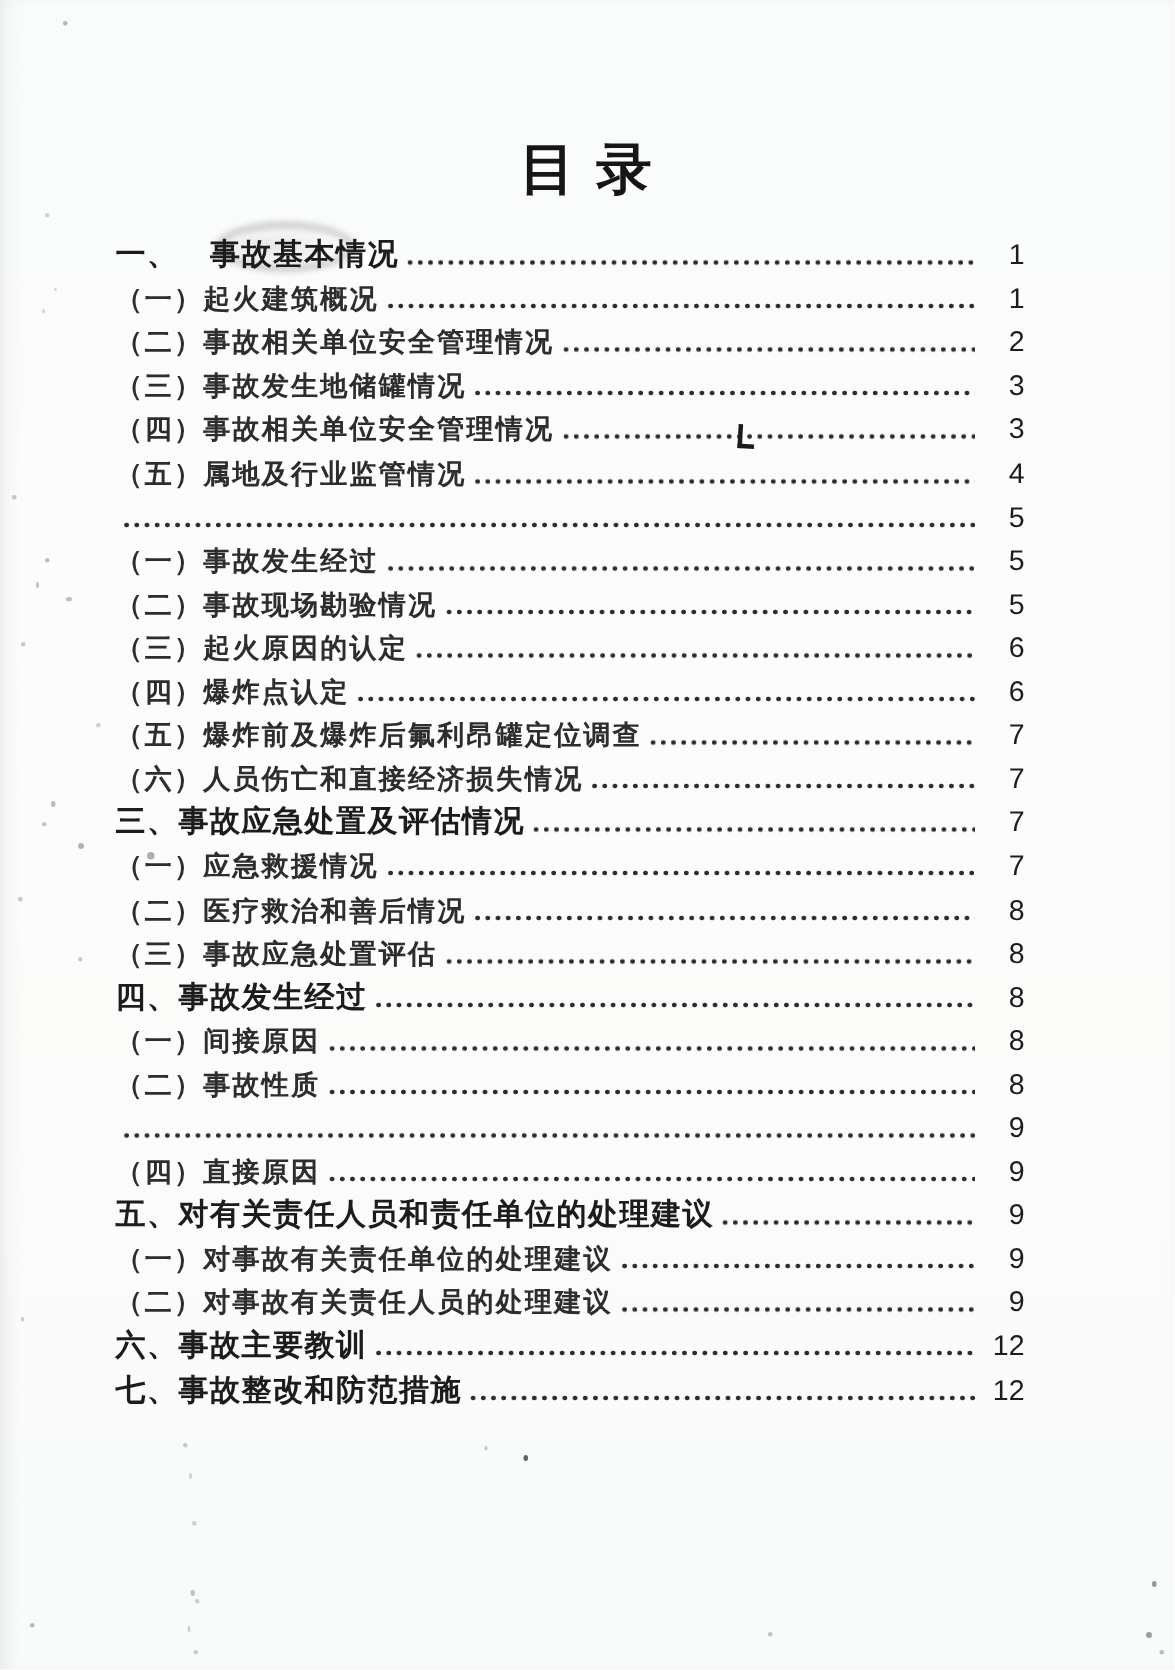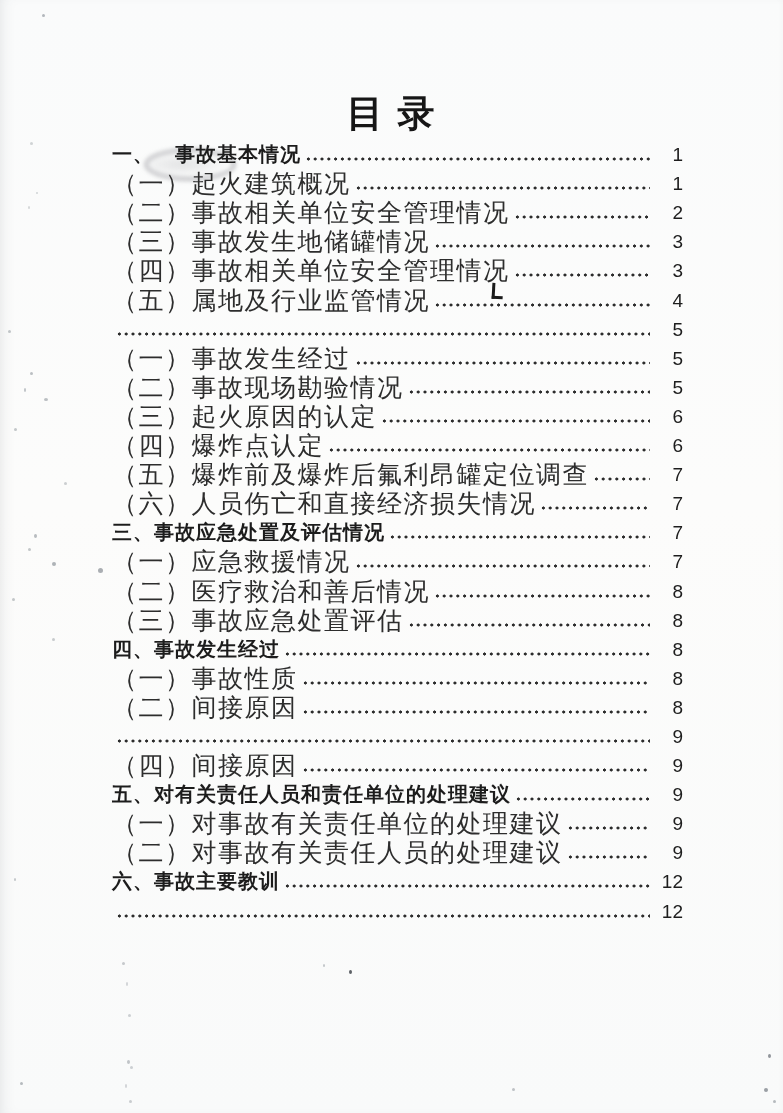--- a/index.html
+++ b/index.html
@@ -24,43 +24,43 @@
     font-weight:bold;
     font-size:37px;
     line-height:40px;
     color:#161616;
     letter-spacing:14px;
     padding-left:12px;
     position:relative;z-index:2;
   }
   .toc{
     position:relative;z-index:2;
-    margin-top:5px;
-    padding:0 100px 0 112px;
+    margin-top:21px;
+    padding:0 100px 0 77px;
   }
   .toc-row{
     display:flex;
     align-items:flex-end;
     height:29.1px;
     white-space:nowrap;
   }
   .toc-label{
     line-height:27px;
   }
   .toc-row.section .toc-label{
     font-family:"Liberation Sans", sans-serif;
     font-weight:700;
     font-size:20px;
     color:#1c1c1c;
     letter-spacing:1px;
   }
   .toc-row.sub .toc-label{
     font-family:"Liberation Serif", serif;
-    font-weight:400;
-    font-size:25px;
+    font-weight:700;
+    font-size:18px;
     color:#2d2d2d;
     letter-spacing:1.5px;
   }
   .toc-dots{
     flex:1;
     height:4px;
     margin:0 3px 7px 4px;
     background-image:radial-gradient(circle, #2c2c2c 1.35px, rgba(44,44,44,0) 1.8px);
     background-size:6.8px 4px;
     background-repeat:repeat-x;
@@ -200,38 +200,38 @@
       <span class="toc-page">8</span>
     </div>
 
     <div class="toc-row section">
       <span class="toc-label">四、事故发生经过</span>
       <span class="toc-dots"></span>
       <span class="toc-page">8</span>
     </div>
 
     <div class="toc-row sub">
-      <span class="toc-label">（一）事故性质</span>
-      <span class="toc-dots"></span>
-      <span class="toc-page">8</span>
-    </div>
-
-    <div class="toc-row sub">
-      <span class="toc-label">（二）间接原因</span>
-      <span class="toc-dots"></span>
-      <span class="toc-page">8</span>
-    </div>
-
-    <div class="toc-row sub">
-      <span class="toc-dots"></span>
-      <span class="toc-page">9</span>
-    </div>
-
-    <div class="toc-row sub">
-      <span class="toc-label">（四）间接原因</span>
+      <span class="toc-label">（一）间接原因</span>
+      <span class="toc-dots"></span>
+      <span class="toc-page">8</span>
+    </div>
+
+    <div class="toc-row sub">
+      <span class="toc-label">（二）事故性质</span>
+      <span class="toc-dots"></span>
+      <span class="toc-page">8</span>
+    </div>
+
+    <div class="toc-row sub">
+      <span class="toc-dots"></span>
+      <span class="toc-page">9</span>
+    </div>
+
+    <div class="toc-row sub">
+      <span class="toc-label">（四）直接原因</span>
       <span class="toc-dots"></span>
       <span class="toc-page">9</span>
     </div>
 
     <div class="toc-row section">
       <span class="toc-label">五、对有关责任人员和责任单位的处理建议</span>
       <span class="toc-dots"></span>
       <span class="toc-page">9</span>
     </div>
 
@@ -247,20 +247,21 @@
       <span class="toc-page">9</span>
     </div>
 
     <div class="toc-row section">
       <span class="toc-label">六、事故主要教训</span>
       <span class="toc-dots"></span>
       <span class="toc-page">12</span>
     </div>
 
     <div class="toc-row section">
+      <span class="toc-label">七、事故整改和防范措施</span>
       <span class="toc-dots"></span>
       <span class="toc-page">12</span>
     </div>
   </div>
 
   <div class="smudge"></div>
   <div class="ink-mark"></div>
 
   <span class="speck" style="left:42px;top:14px;width:3px;height:3px;background:rgba(90,100,110,.45);"></span>
   <span class="speck" style="left:30px;top:142px;width:3px;height:3px;background:rgba(110,118,126,.30);"></span>

